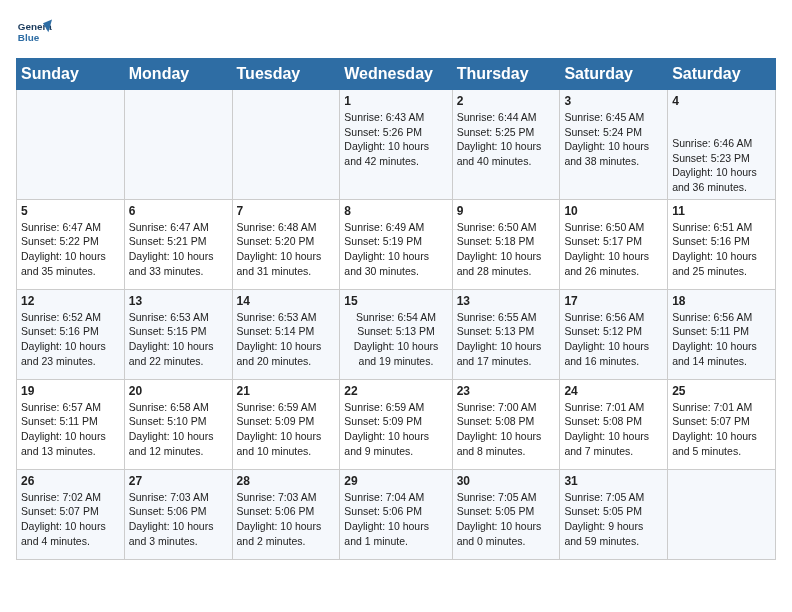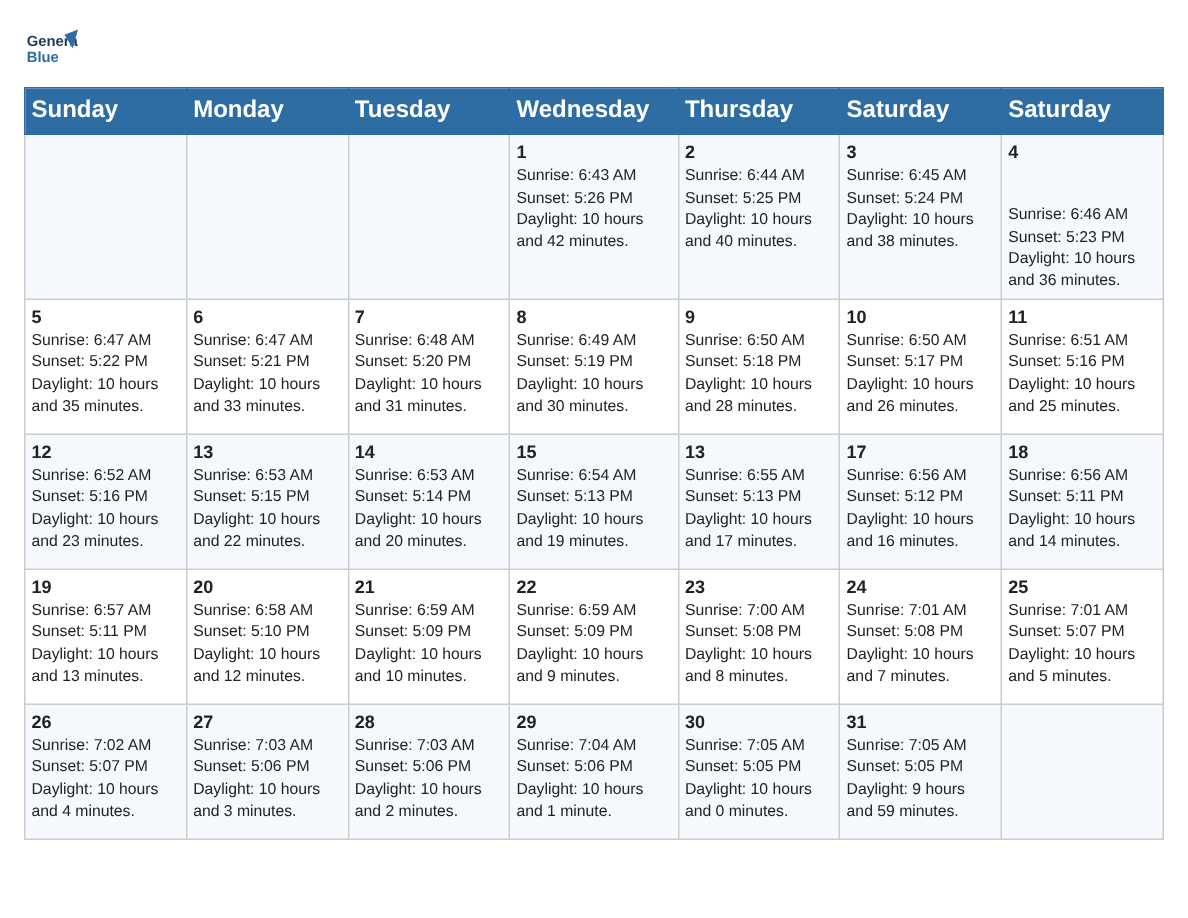--- a/index.html
+++ b/index.html
@@ -215,21 +215,21 @@
         </td>
         <td>
           <span class="day-num">14</span>
           <div class="cell-content" style="white-space: pre-line;">Sunrise: 6:53 AM
 Sunset: 5:14 PM
 Daylight: 10 hours
 and 20 minutes.</div>
         </td>
         <td>
           <span class="day-num">15</span>
-          <div class="cell-content" style="white-space: pre-line;">Sunrise: 6:54 AM
+          <div class="cell-content" style="white-space: pre-line; text-align: center;">Sunrise: 6:54 AM
 Sunset: 5:13 PM
 Daylight: 10 hours
 and 19 minutes.</div>
         </td>
         <td>
           <span class="day-num">13</span>
           <div class="cell-content" style="white-space: pre-line;">Sunrise: 6:55 AM
 Sunset: 5:13 PM
 Daylight: 10 hours
 and 17 minutes.</div>

